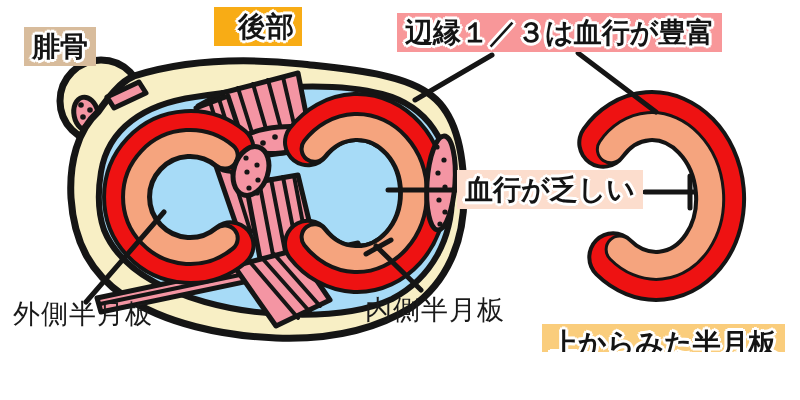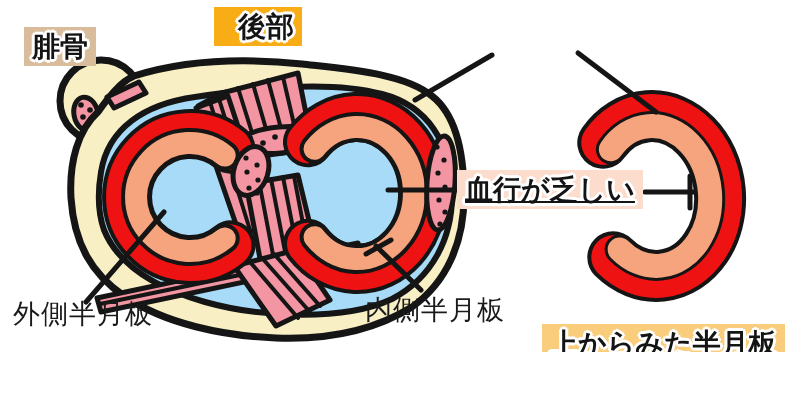--- a/index.html
+++ b/index.html
@@ -7,21 +7,21 @@
          font-family:"DejaVu Sans","Liberation Sans",sans-serif;}
   #art{position:absolute;left:0;top:0;}
   .tag{position:absolute;display:inline-block;white-space:nowrap;
        font-size:28px;font-weight:bold;color:#141414;line-height:1.25;
        padding:2px 8px;letter-spacing:0px;
        text-shadow:3px 0 0 #fff,-3px 0 0 #fff,0 3px 0 #fff,0 -3px 0 #fff,
                    2px 2px 0 #fff,-2px 2px 0 #fff,2px -2px 0 #fff,-2px -2px 0 #fff;}
   .tan{background:var(--tag-tan);}
   .orange{background:var(--tag-orange);padding-left:24px;}
   .pinkbox{background:var(--tag-pink);}
-  .lightpink{background:var(--tag-lightpink);text-decoration:underline;}
+  .lightpink{background:var(--tag-lightpink);}
   .lightorange{background:var(--tag-lightorange);}
   .plain{position:absolute;display:inline-block;white-space:nowrap;
          font-size:27px;font-weight:normal;color:#1a1a1a;letter-spacing:1px;}
   
   .f-cream{fill:var(--bone-cream);} .f-blue{fill:var(--cartilage-blue);}
   .f-lig{fill:var(--ligament-pink);} .f-ink{fill:var(--ink);}
   .s-ink{stroke:var(--ink);}
   .arc{fill:none;stroke-linecap:round;}
   .a-ink{stroke:var(--ink);} .a-red{stroke:var(--vascular-red);} .a-salmon{stroke:var(--meniscus-salmon);}
   .stria{stroke:var(--ink);stroke-width:4;stroke-linecap:round;fill:none;}
@@ -144,18 +144,19 @@
       <path class="leader" d="M 645 192 L 694 192"></path>
       <path class="leader" d="M 690 176 L 690 208"></path>
       <path class="leader" d="M 164 212 L 86 302"></path>
       <path class="leader" d="M 376 246 L 421 290"></path>
       <path class="leader" d="M 366 254 L 391 240"></path>
     </g>
   </svg>
 
   <div class="tag tan" style="left:24px;top:27px">腓骨</div>
   <div class="tag orange" style="left:214px;top:7px">後部</div>
+  <div class="tag pinkbox" style="left:397px;top:13px">辺縁１／３は血行が豊富</div>
   <div class="tag lightpink" style="left:457px;top:170px">血行が乏しい</div>
   <div class="plain" style="left:365px;top:292px">内側半月板</div>
   <div class="plain" style="left:13px;top:296px">外側半月板</div>
   <div class="tag lightorange" style="left:542px;top:324px">上からみた半月板</div>
 
 </div>
 
 </body></html>

